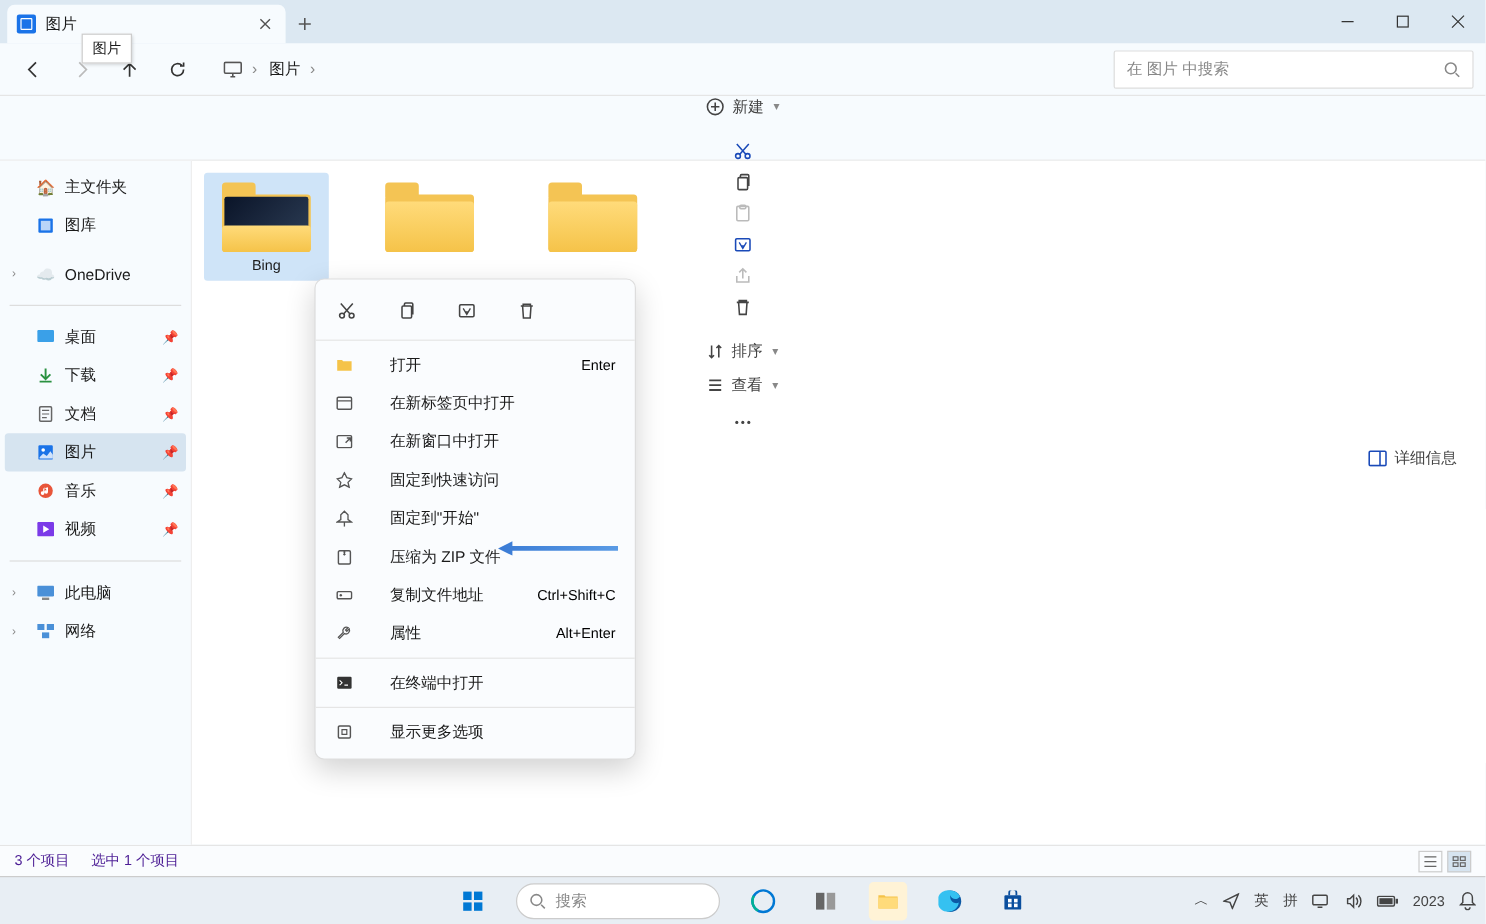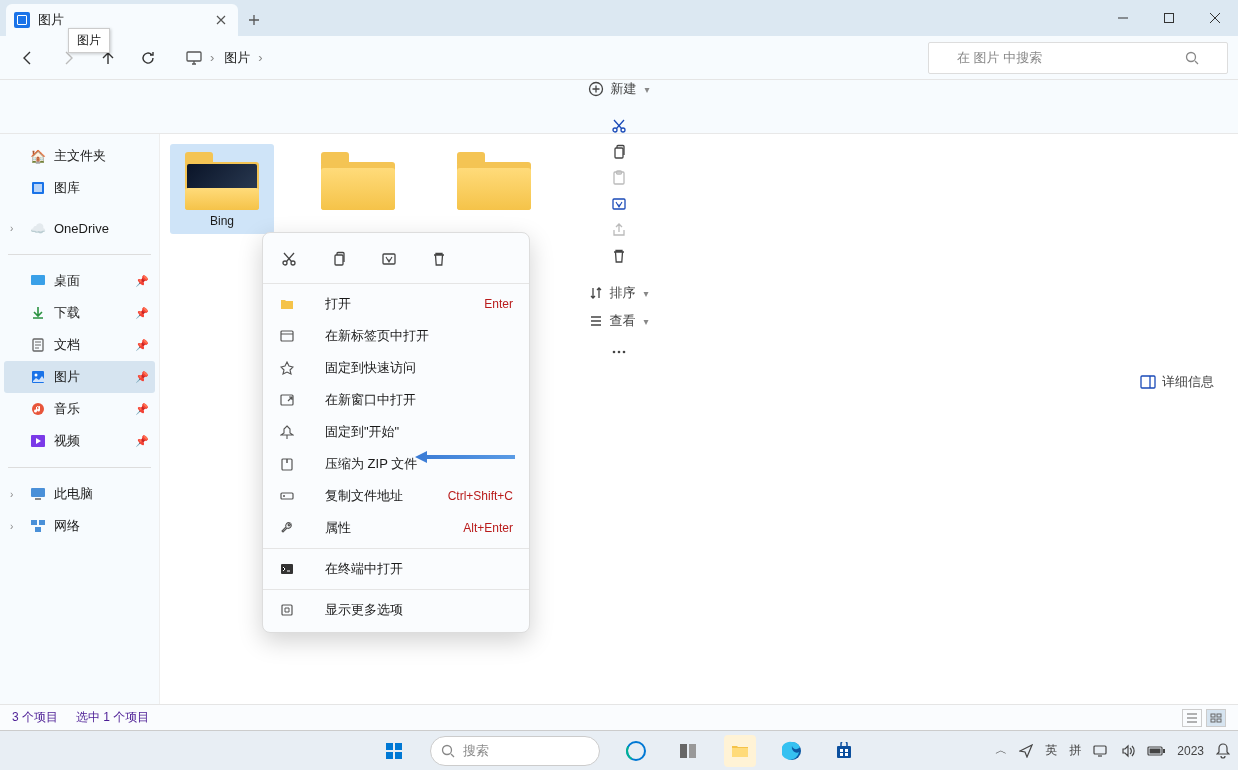--- a/index.html
+++ b/index.html
@@ -17,21 +17,21 @@
 
 .tooltip-tab{position:absolute;left:68px;top:28px;background:#fff;border:1px solid #ccc;padding:3px 8px;font-size:12px;box-shadow:1px 1px 3px rgba(0,0,0,.2);z-index:5;}
 
 
 .navbar{height:44px;background:#f7fbfe;display:flex;align-items:center;padding:0 10px;gap:4px;border-bottom:1px solid #e5e5e5;}
 .nav-btn{width:36px;height:36px;display:flex;align-items:center;justify-content:center;color:#555;border-radius:4px;}
 .nav-btn.disabled{color:#b8b8b8;}
 .addr{display:flex;align-items:center;flex:1;margin:0 8px;height:32px;padding:0 8px;gap:10px;}
 .addr .seg{display:flex;align-items:center;gap:8px;}
 .addr .chev{color:#888;}
-.search{width:300px;height:32px;background:#fff;border:1px solid #ddd;display:flex;align-items:center;padding:0 28px;color:#888;border-radius:2px;}
+.search{width:300px;height:32px;background:#fff;border:1px solid #ddd;display:flex;align-items:center;padding:0 10px;color:#888;border-radius:2px;}
 .search span{flex:1;}
 .search .sicon{color:#888;}
 
 
 .toolbar{height:54px;background:#f7fbfe;display:flex;align-items:center;padding:0 16px;gap:10px;border-bottom:1px solid #e8e8e8;flex-direction:column;}
 .tool-btn{height:36px;display:flex;align-items:center;justify-content:center;padding:0 8px;border-radius:4px;color:#444;gap:6px;}
 .tool-btn.icononly{width:36px;padding:0;}
 .tool-btn .chev-sm{font-size:10px;color:#888;margin-left:2px;}
 .sep{width:1px;height:24px;background:#d0d0d0;margin:0 6px;}
 .tool-btn.disabled{color:#b8b8b8;}
@@ -58,21 +58,21 @@
 .folder-thumb{position:absolute;width:70px;height:30px;background:linear-gradient(135deg,#0a1428,#2a3a52);top:14px;left:7px;border-radius:2px;}
 .folder-label{font-size:12px;text-align:center;}
 
 
 .ctx{position:absolute;left:262px;top:232px;width:268px;background:#fafcfe;border:1px solid #ddd;border-radius:8px;box-shadow:0 8px 24px rgba(0,0,0,.18);z-index:20;padding:6px 0;}
 .ctx-icons{display:flex;padding:6px 12px;gap:22px;}
 .ctx-icons div{width:28px;height:28px;display:flex;align-items:center;justify-content:center;color:#444;}
 .ctx-sep{height:1px;background:#e5e5e5;margin:4px 0;}
 .ctx-item{height:32px;display:flex;align-items:center;padding:0 16px;gap:30px;font-size:13px;}
 .ctx-item .ci{width:16px;color:#555;display:flex;align-items:center;justify-content:center;}
-.ctx-item .shortcut{margin-left:auto;color:#b91c1c;font-size:12px;}
+.ctx-item .shortcut{margin-left:auto;color:#000000;font-size:12px;}
 .arrow-annot{position:absolute;left:415px;top:450px;z-index:25;}
 
 
 .statusbar{height:26px;background:#fafcfe;border-top:1px solid #e5e5e5;display:flex;align-items:center;padding:0 12px;font-size:12px;color:#4c1d95;gap:18px;}
 .statusbar .views{margin-left:auto;display:flex;gap:4px;}
 .statusbar .views div{width:20px;height:18px;border:1px solid #ccc;display:flex;align-items:center;justify-content:center;font-size:11px;}
 .statusbar .views div.active{background:#d6e4f0;}
 
 
 .taskbar{position:absolute;bottom:0;left:0;right:0;height:40px;background:#e8eef4;border-top:1px solid #ccc;display:flex;align-items:center;}
@@ -430,34 +430,34 @@
       <span class="ci">
         <svg width="14" height="12">
           <rect x="1" y="1" width="12" height="10" rx="1" fill="none" stroke="#555" stroke-width="1.2"></rect>
           <path d="M1 4h12" stroke="#555"></path>
         </svg>
       </span>
       <span>在新标签页中打开</span>
     </div>
   <div class="ctx-item">
       <span class="ci">
-        <svg width="14" height="14">
-          <path d="M7 1l2 4 4 1-3 3 1 4-4-2-4 2 1-4-3-3 4-1z" fill="none" stroke="#555" stroke-width="1.1"></path>
-        </svg>
-      </span>
-      <span>固定到快速访问</span>
-    </div>
-  <div class="ctx-item">
-      <span class="ci">
         <svg width="14" height="12">
           <rect x="1" y="1" width="12" height="10" rx="1" fill="none" stroke="#555" stroke-width="1.2"></rect>
           <path d="M9 3l3 0 0 3M12 3l-4 4" stroke="#555" stroke-width="1.2" fill="none"></path>
         </svg>
       </span>
       <span>在新窗口中打开</span>
+    </div>
+  <div class="ctx-item">
+      <span class="ci">
+        <svg width="14" height="14">
+          <path d="M7 1l2 4 4 1-3 3 1 4-4-2-4 2 1-4-3-3 4-1z" fill="none" stroke="#555" stroke-width="1.1"></path>
+        </svg>
+      </span>
+      <span>固定到快速访问</span>
     </div>
   <div class="ctx-item">
       <span class="ci">
         <svg width="14" height="14">
           <path d="M7 1l3 3v4l3 2H1l3-2V4z M7 10v4" fill="none" stroke="#555" stroke-width="1.1"></path>
         </svg>
       </span>
       <span>固定到"开始"</span>
     </div>
   <div class="ctx-item">

